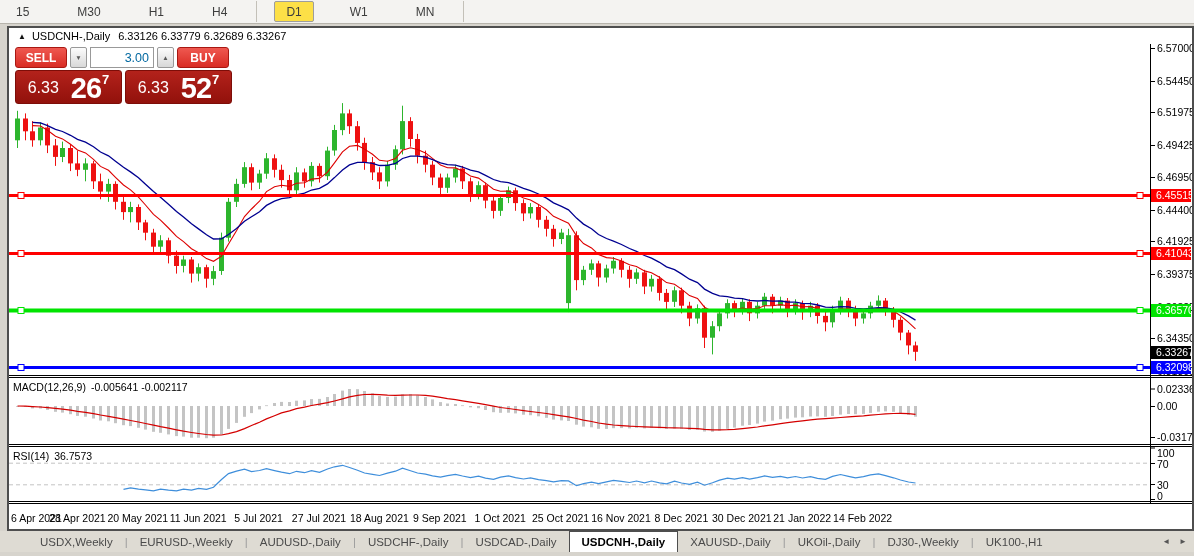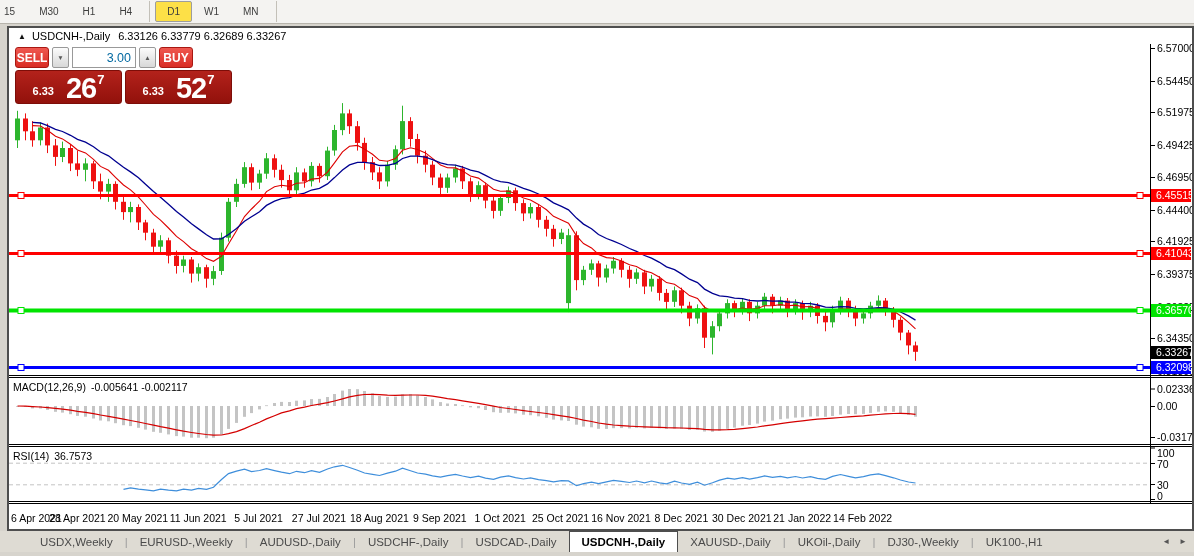--- a/index.html
+++ b/index.html
@@ -1,50 +1,50 @@
 <!DOCTYPE html>
 <html><head>
 <meta charset="utf-8">
 <style>
   html,body{margin:0;padding:0;}
   .screen{position:relative;width:1194px;height:556px;background:#d7d4cd;overflow:hidden;
           font-family:"Liberation Sans",sans-serif;-webkit-font-smoothing:antialiased;}
   
   .tf-toolbar{position:absolute;top:0;left:0;right:0;height:23px;background:#f4f3f1;
               border-bottom:1px solid #b7b4ac;display:flex;align-items:stretch;}
-  .tf-btn{display:flex;align-items:center;padding:0 11px;font-size:10px;color:#3d3d3d;
-          border:1px solid transparent;margin:1px 0;cursor:default;}
+  .tf-btn{display:flex;align-items:center;padding:0 11px;font-size:12px;color:#3d3d3d;
+          border:1px solid transparent;margin:1px 12px;cursor:default;}
   .tf-btn:first-child{padding-left:3px;}
   .tf-btn.active{background:#fde047;border:1px solid #9d9d9d;border-radius:2px;}
   .tf-sep{width:1px;background:#c3c0b8;margin:1px 5px;}
   
   .chart-window{position:absolute;top:26px;left:7px;width:1187px;height:505px;background:#fff;
                 border:2px solid #4e4e4e;box-sizing:border-box;}
   .titlebar{height:16px;display:flex;align-items:center;padding-left:9px;font-size:11px;color:#000;}
   .collapse{font-size:8px;margin-right:6px;color:#111;}
   .symtitle{margin-right:8px;}
   .chart-body{position:absolute;top:16px;left:0;right:0;bottom:0;background:#fff;}
   .chart-body svg{position:absolute;left:0;top:0;}
   
   .pane-label{position:absolute;left:4px;font-size:10.5px;color:#000;white-space:nowrap;z-index:3;}
   .pane-label .vals{margin-left:5px;}
   
   .trade-panel{position:absolute;left:6px;top:3px;width:224px;z-index:5;}
   .tp-row1{display:flex;height:21px;gap:3px;align-items:stretch;}
-  .btn-sell,.btn-buy{width:34px;background:linear-gradient(#ef5850,#d92c24);border:1px solid #a81812;
+  .btn-sell,.btn-buy{width:52px;background:linear-gradient(#ef5850,#d92c24);border:1px solid #a81812;
         border-radius:3px;color:#fff;font-weight:bold;font-size:12px;font-family:inherit;padding:0;cursor:default;}
   .spin-btn{width:17px;background:linear-gradient(#fcfcfc,#d8d8d8);border:1px solid #999;
         border-radius:2px;color:#5a5a5a;font-size:6.5px;padding:0;font-family:inherit;cursor:default;}
   .vol-input{width:58px;border:1px solid #999;text-align:right;font-size:12.5px;
         padding:0 4px 0 0;font-family:inherit;color:#0369a1;background:#fff;}
   .tp-row2{display:flex;gap:3px;margin-top:2px;}
   .price-box{width:107px;height:34px;background:linear-gradient(#b3221b,#92110b);border:1px solid #7d0d08;
         border-radius:3px;color:#fff;display:flex;align-items:flex-end;justify-content:center;
         padding-bottom:2px;box-sizing:border-box;cursor:default;}
-  .p-small{font-size:11px;font-weight:bold;margin:0 12px 4px 0;}
+  .p-small{font-size:16px;font-weight:normal;margin:0 12px 4px 0;}
   .p-big{font-size:29px;font-weight:bold;line-height:25px;letter-spacing:-1px;text-align:center;}
   .p-sup{font-size:13px;font-weight:bold;align-self:flex-start;margin:1px 0 0 1px;}
   
   .tabbar{position:absolute;top:531px;left:0;width:1194px;height:21px;background:#dedbd3;
           display:flex;align-items:stretch;padding-left:28px;box-sizing:border-box;
           font-size:11.5px;color:#4a4a4a;}
   .tab{display:flex;align-items:center;padding:0 12px;cursor:default;white-space:nowrap;}
   .tab.active{background:#fff;border:1px solid #4e4e4e;border-bottom:none;font-weight:bold;color:#000;}
   .tab-sep{display:flex;align-items:center;color:#9b9b9b;}
   .tab-arrows{position:absolute;right:7px;top:0;height:100%;display:flex;align-items:center;gap:9px;

